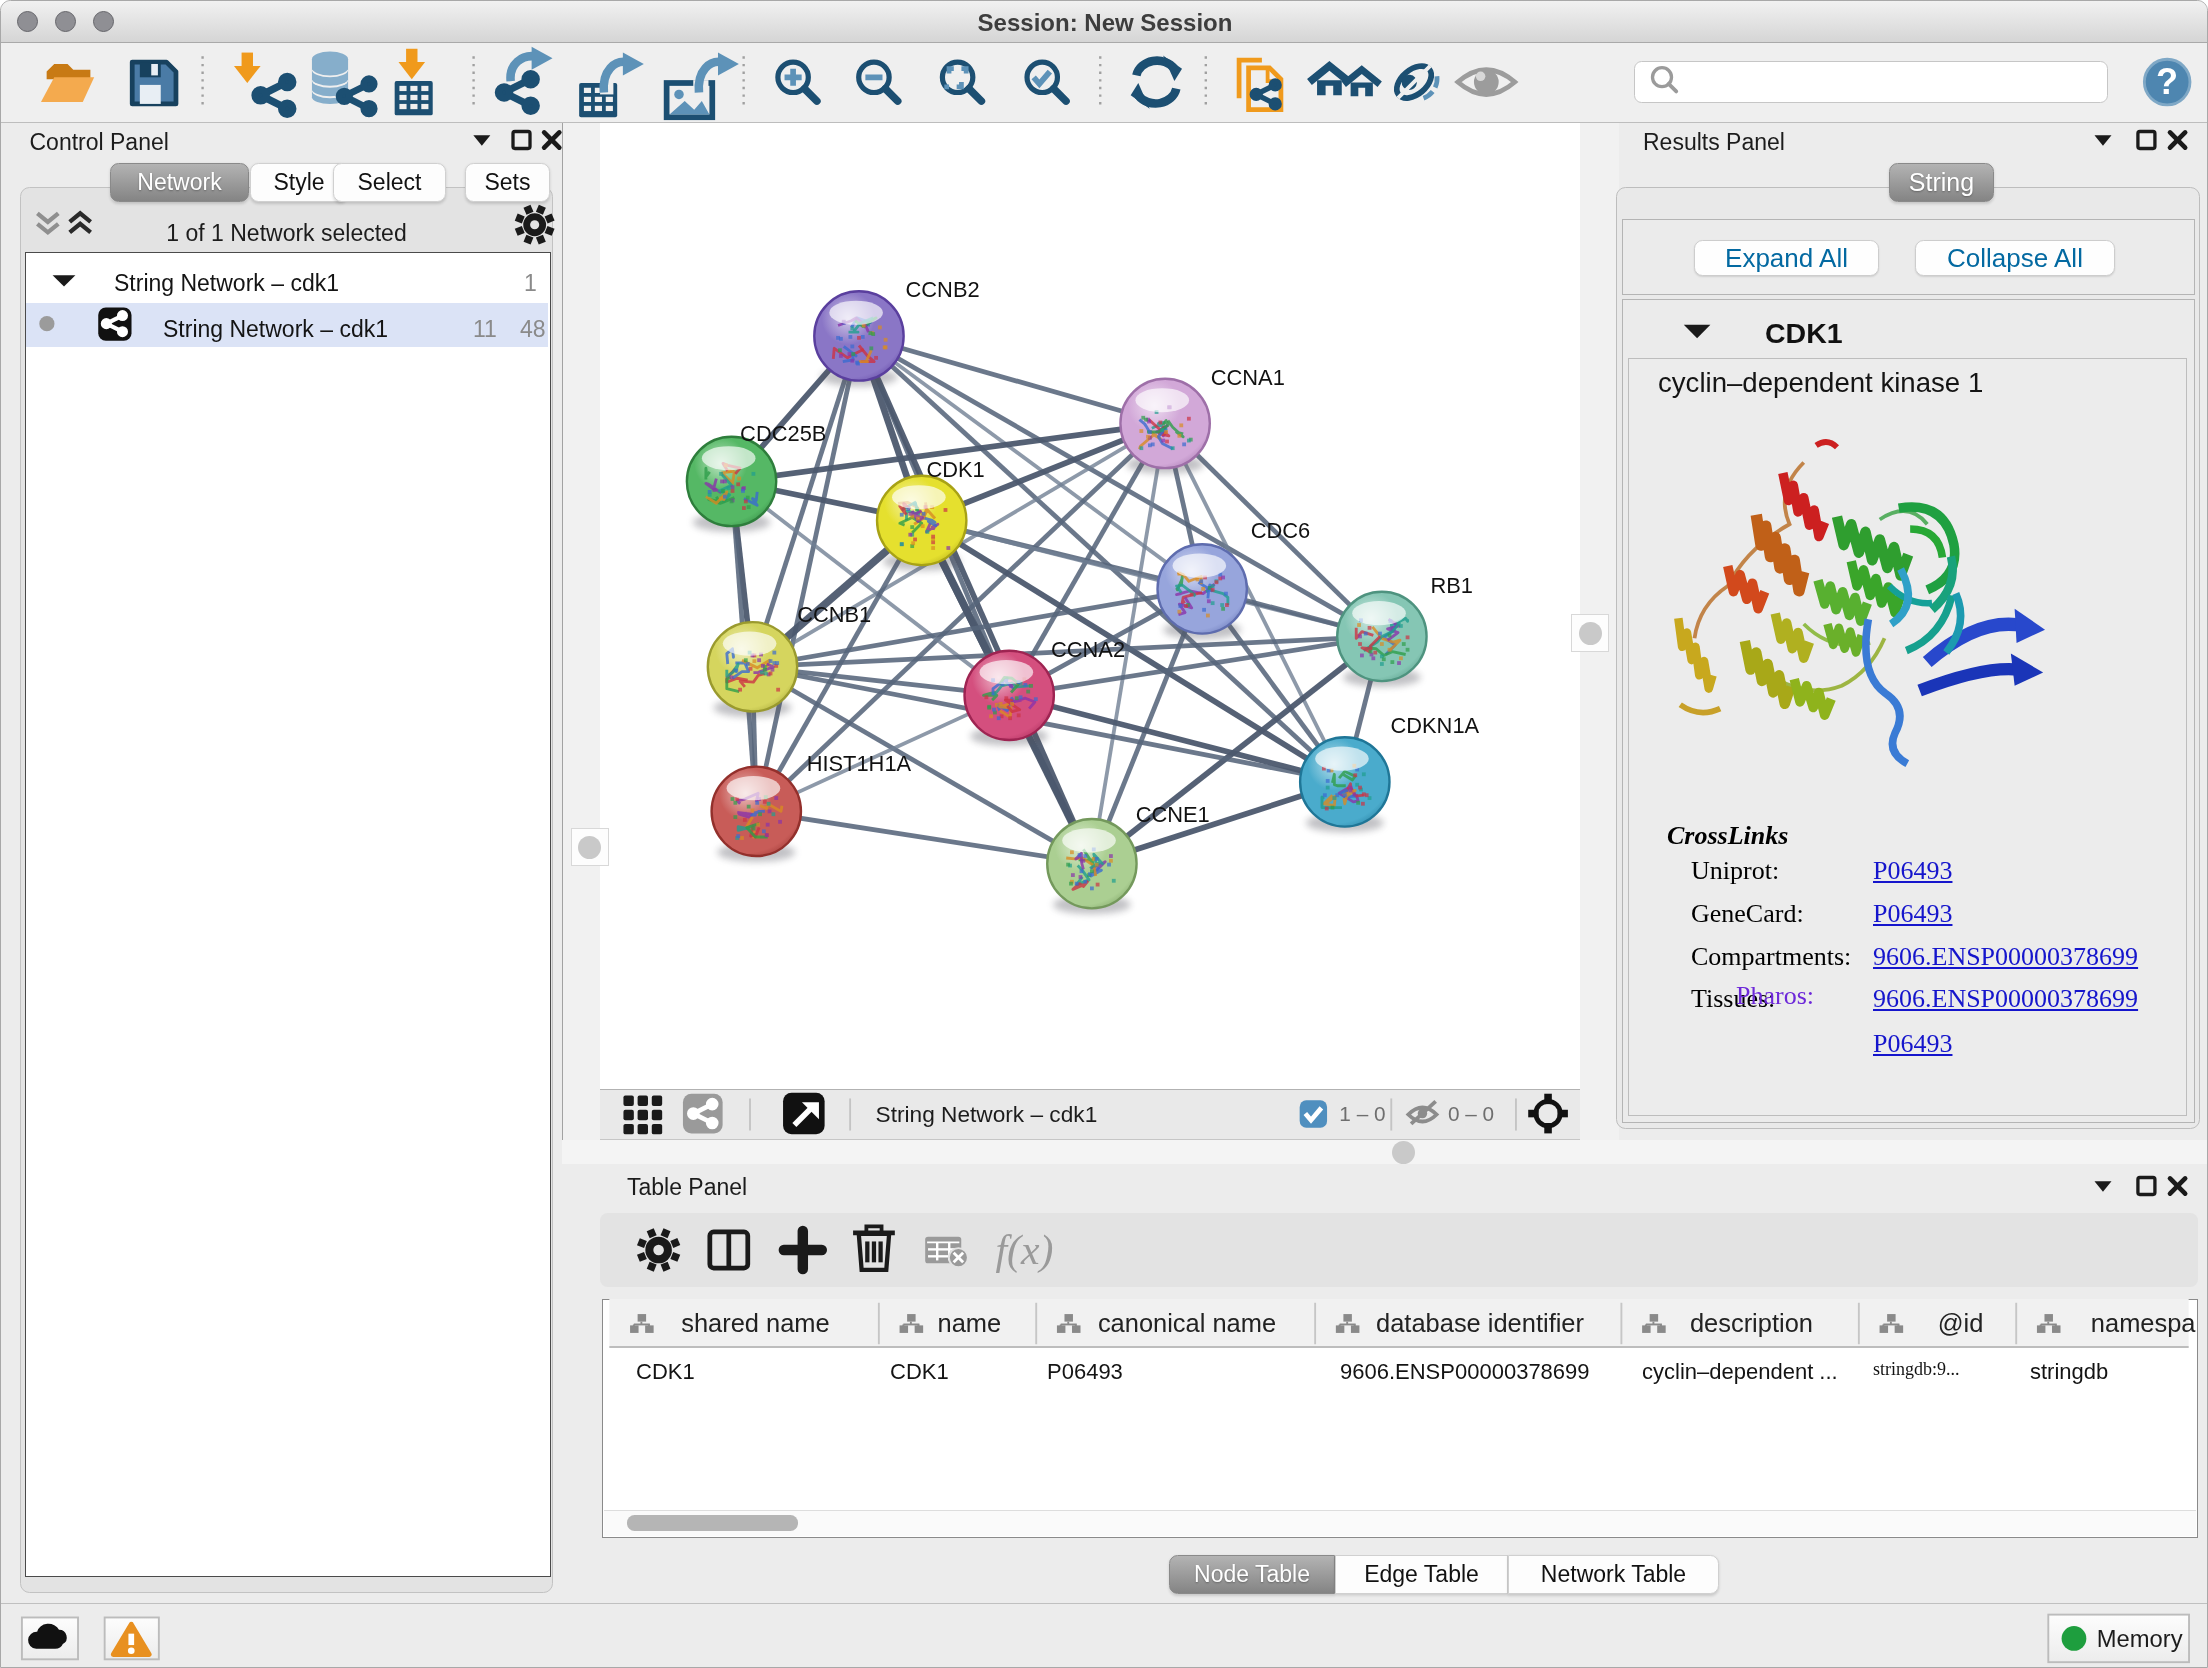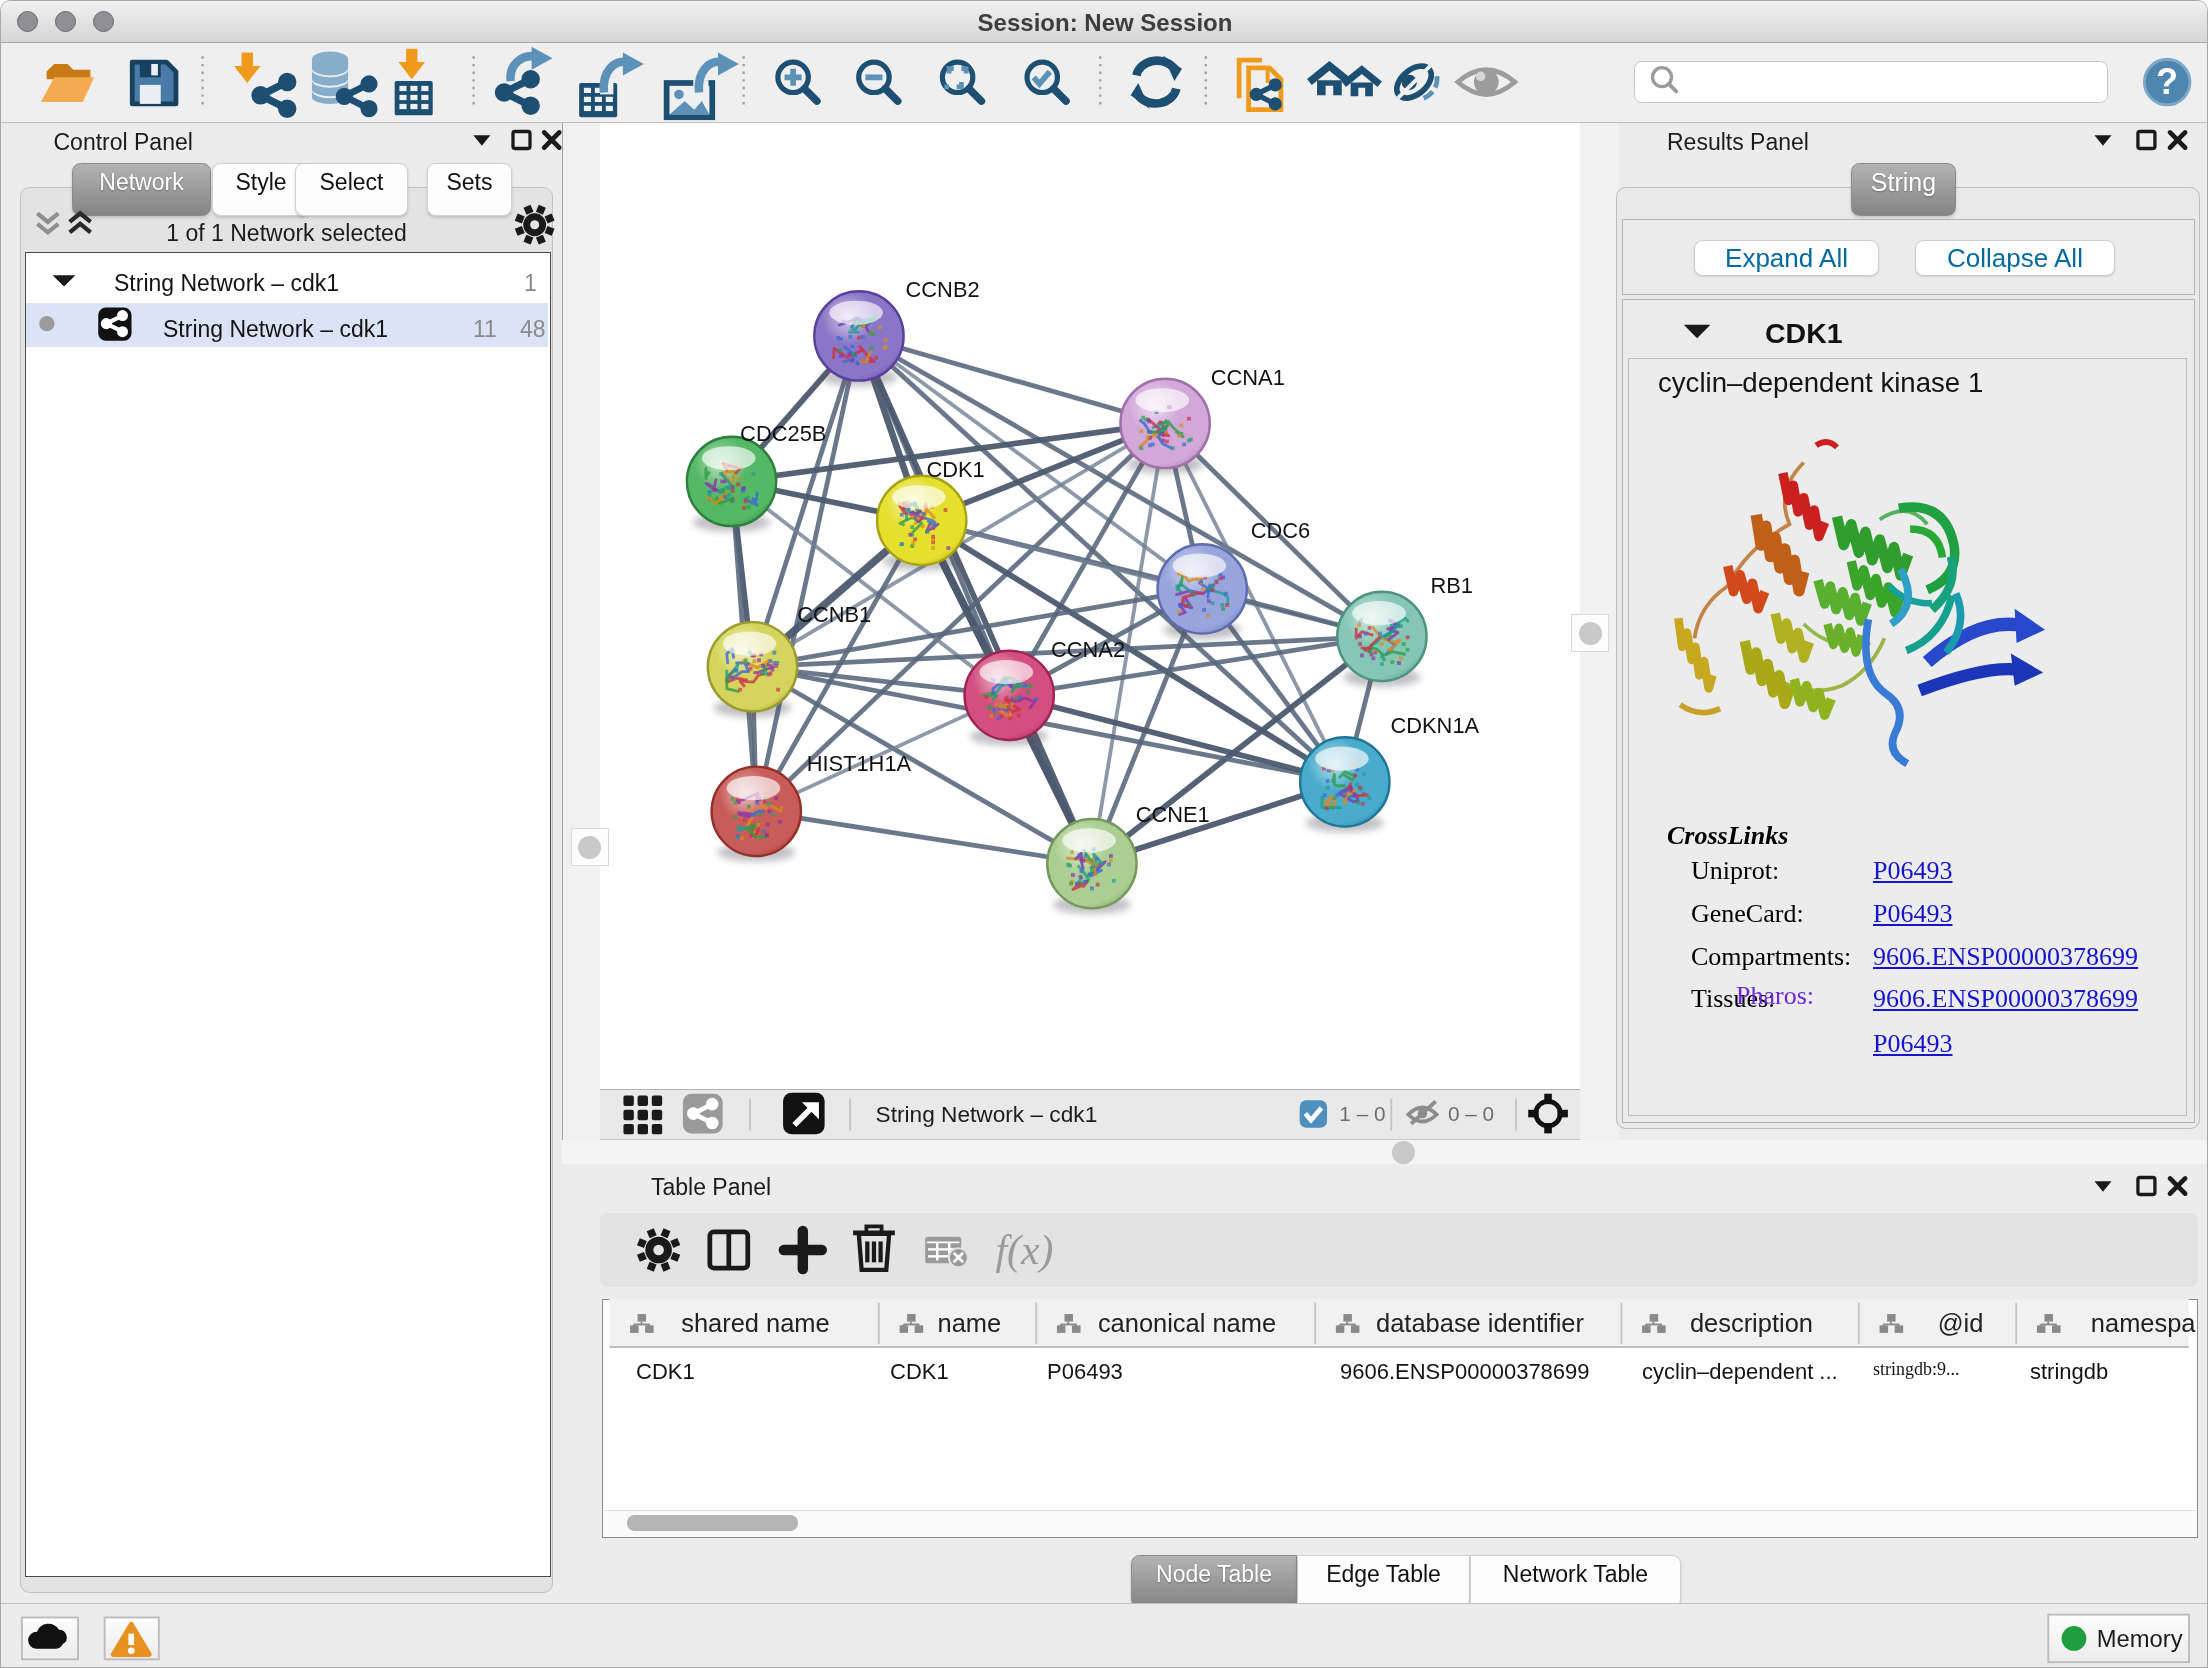--- a/index.html
+++ b/index.html
@@ -11,26 +11,26 @@
 #titlebar { position:absolute; left:0; top:0; width:2208px; height:42px;
   background:linear-gradient(#f1f1f1,#d5d5d5); border-bottom:1px solid #a9a9a9; }
 .tl { position:absolute; top:9.5px; width:21px; height:21px; border-radius:50%;
   background:#8f8f94; border:1.9px solid #66666b; }
 #title-text { position:absolute; top:7.6px; left:0; width:2208px; text-align:center;
   font-size:24px; font-weight:bold; color:#3d3d3d; }
 #toolbar { position:absolute; left:0; top:42px; width:2208px; height:80px;
   background:#efefef; border-bottom:1px solid #bdbdbd; }
 #searchbox { position:absolute; left:1633px; top:60px; width:474px; height:42px;
   background:#fff; border:1.9px solid #c6c6c6; border-radius:7.6px; }
-.ptitle { font-size:23px; color:#1c1c1c;margin-left:24px; }
+.ptitle { font-size:23px; color:#1c1c1c; }
 #cp { position:absolute; left:19px; top:186px; width:533px; height:1406px;
   background:#e3e3e3; border:1px solid #c2c2c2; border-radius:9.5px; }
-.tab { position:absolute; height:53px; border-radius:8.6px; background:#fdfdfd;
+.tab { position:absolute; height:39px; border-radius:8.6px; background:#fdfdfd;
   border:1px solid #d0d0d0; font-size:23px; color:#111; text-align:center;
-  box-shadow:0 1.9px 2.9px rgba(0,0,0,0.15); line-height:37px; }
+  box-shadow:0 1.9px 2.9px rgba(0,0,0,0.15); line-height:37px;margin-left:38px; }
 .tabsel { background:linear-gradient(#b3b3b3,#848484); color:#fff; border:1px solid #8a8a8a; text-shadow:0 1px 1.9px rgba(0,0,0,0.3); }
 #cp-list { position:absolute; left:24px; top:251px; width:526px; height:1325px;
   background:#ffffff; border:1.9px solid #4a4a4a; }
 #divider-v1 { position:absolute; left:561px; top:122px; width:38px; height:1018px;
   background:#f1f1f1; border-left:1.9px solid #a2a2a2; }
 #netcanvas { position:absolute; left:599px; top:122px; width:980px; height:966px; background:#ffffff; }
 #netfooter { position:absolute; left:599px; top:1088px; width:980px; height:51px;
   background:#e9e9e9; border-top:1px solid #b2b2b2; border-bottom:1px solid #c6c6c6; }
 #divider-v2 { position:absolute; left:1579px; top:122px; width:39px; height:1018px; background:#f1f1f1; }
 #divider-h1 { position:absolute; left:561px; top:1139px; width:1647px; height:24px; background:#f4f4f4; }

